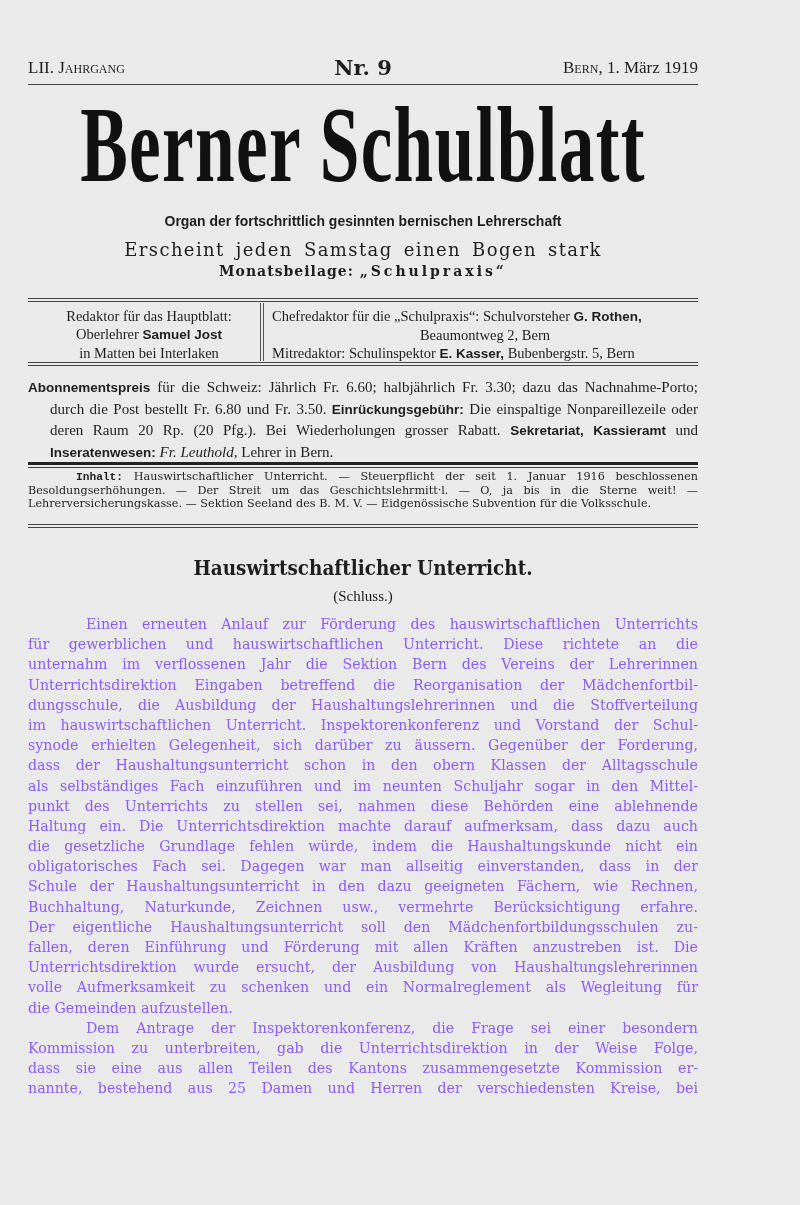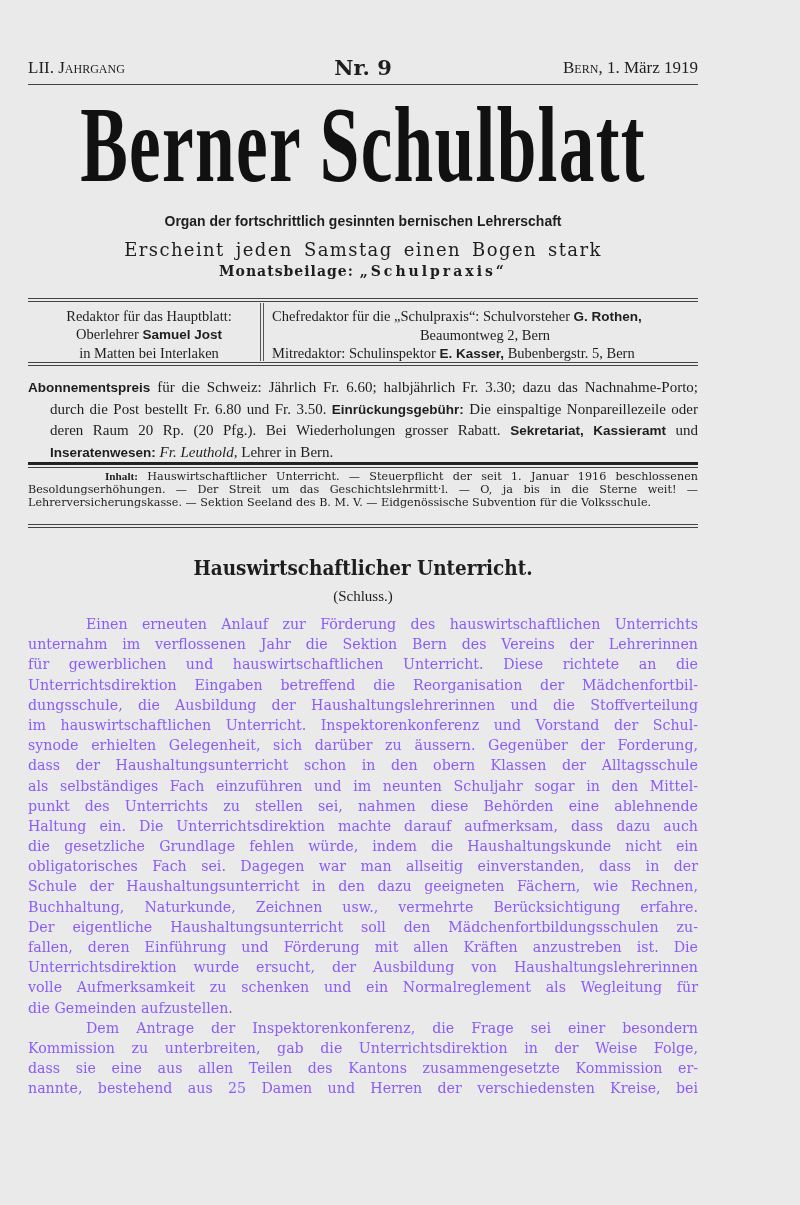--- a/index.html
+++ b/index.html
@@ -33,21 +33,21 @@
   .editors .vsep2 { position:absolute; left:235px; top:0; width:1px; height:58px; background:#555; }
   .editors .ed-right { position:absolute; left:244px; top:4px; width:426px; }
   .b { font-family:Liberation Sans, sans-serif; font-weight:bold; font-size:13.5px; }
   .c { text-align:center; display:block; }
 
   .subscr { position:absolute; left:28px; top:377px; width:670px; font-family:"Liberation Serif", serif; font-size:15px; line-height:20.5px; text-align:justify; }
   .subscr p { margin:0; padding-left:22px; text-indent:-22px; }
 
   .contents { position:absolute; left:28px; top:470px; width:670px; font-family:"DejaVu Serif", serif; font-size:11.2px; line-height:13px; text-align:justify; }
   .contents p { margin:0; }
-  .contents .lbl { font-family:Liberation Serif, serif; font-weight:bold; margin-left:64px;padding-left:13px; }
+  .contents .lbl { font-family:Liberation Mono, monospace; font-weight:bold; margin-left:35px;padding-left:13px; }
 
   .art-title { position:absolute; left:28px; top:556px; width:670px; text-align:center; font-family:"DejaVu Serif", serif; font-weight:bold; font-size:20px; transform:scaleX(0.92); }
   .art-sub { position:absolute; left:28px; top:588px; width:670px; text-align:center; font-family:"Liberation Serif", serif; font-size:15px; }
 
   .body { position:absolute; left:28px; top:614px; width:670px; font-family:"DejaVu Serif", serif; font-size:14.2px; line-height:20.2px; text-align:justify; color:#8b5cf6; }
   .body .line { display:block; text-align:justify; text-align-last:justify; white-space:nowrap; height:20.2px; }
   .body .line.last { text-align-last:left; }
   .body .line.ind { padding-left:58px; }
 </style>
 </head>
@@ -106,22 +106,22 @@
   </div>
 
   <div class="rule-thin" style="top:524px;"></div>
   <div class="rule-thin" style="top:527px;"></div>
 
   <div class="art-title">Hauswirtschaftlicher Unterricht.</div>
   <div class="art-sub">(Schluss.)</div>
 
   <div class="body">
     <span class="line ind">Einen erneuten Anlauf zur Förderung des hauswirtschaftlichen Unterrichts</span>
+    <span class="line">für gewerblichen und hauswirtschaftlichen Unterricht. Diese richtete an die</span>
     <span class="line">unternahm im verflossenen Jahr die Sektion Bern des Vereins der Lehrerinnen</span>
-    <span class="line">für gewerblichen und hauswirtschaftlichen Unterricht. Diese richtete an die</span>
     <span class="line">Unterrichtsdirektion Eingaben betreffend die Reorganisation der Mädchenfortbil-</span>
     <span class="line">dungsschule, die Ausbildung der Haushaltungslehrerinnen und die Stoffverteilung</span>
     <span class="line">im hauswirtschaftlichen Unterricht. Inspektorenkonferenz und Vorstand der Schul-</span>
     <span class="line">synode erhielten Gelegenheit, sich darüber zu äussern. Gegenüber der Forderung,</span>
     <span class="line">dass der Haushaltungsunterricht schon in den obern Klassen der Alltagsschule</span>
     <span class="line">als selbständiges Fach einzuführen und im neunten Schuljahr sogar in den Mittel-</span>
     <span class="line">punkt des Unterrichts zu stellen sei, nahmen diese Behörden eine ablehnende</span>
     <span class="line">Haltung ein. Die Unterrichtsdirektion machte darauf aufmerksam, dass dazu auch</span>
     <span class="line">die gesetzliche Grundlage fehlen würde, indem die Haushaltungskunde nicht ein</span>
     <span class="line">obligatorisches Fach sei. Dagegen war man allseitig einverstanden, dass in der</span>

